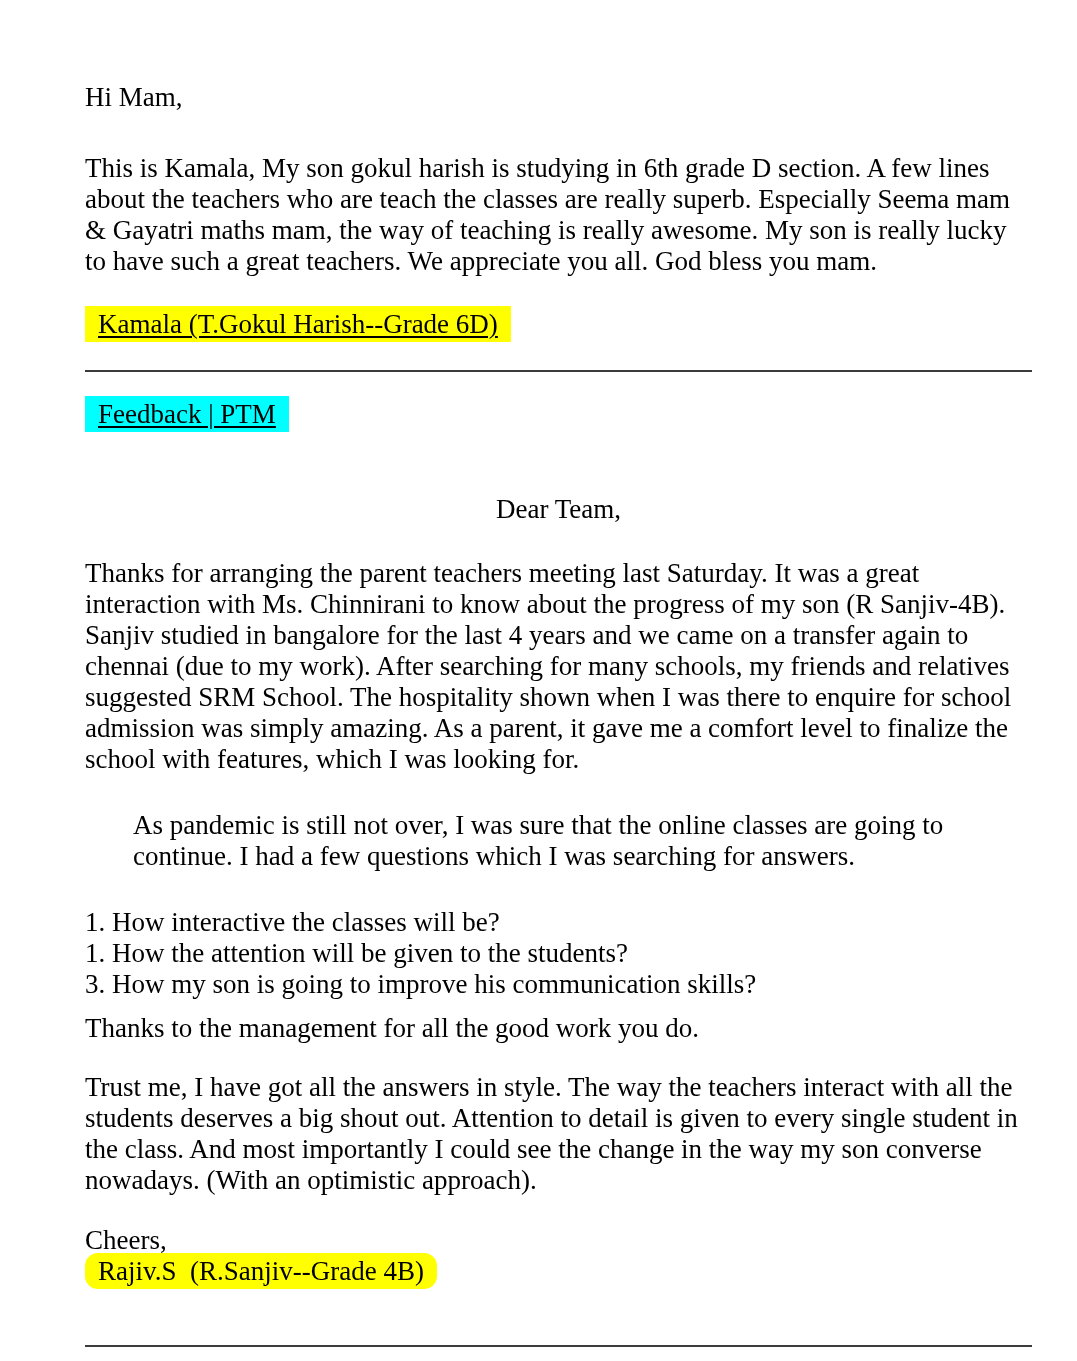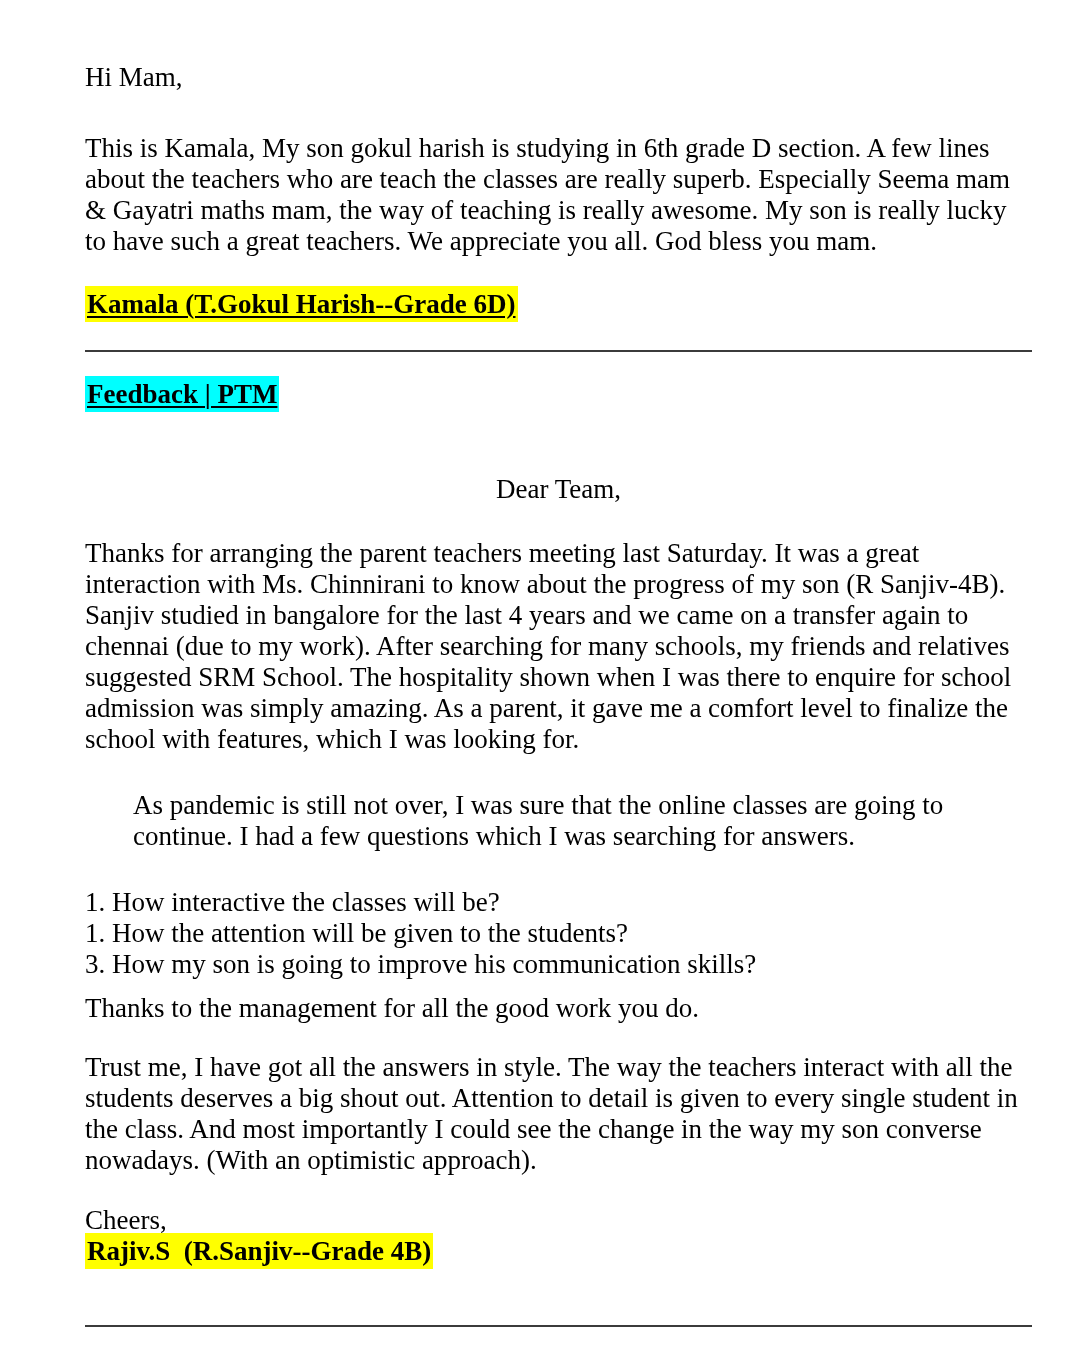--- a/index.html
+++ b/index.html
@@ -10,50 +10,50 @@
     height: 1361px;
     background: #ffffff;
     padding: 62px 45px 0 85px;
     font-family: "Liberation Serif", "DejaVu Serif", serif;
     font-size: 27px;
     line-height: 31px;
     color: #000000;
     overflow: hidden;
   }
   .block { margin: 0; }
-  .greeting1 { margin-bottom: 40px; }
+  .greeting1 { margin-bottom: 40px; margin-top: 20px; }
   .para1 { margin-bottom: 32px; }
   .heading-line1 { margin-bottom: 0; }
   .rule {
     border: none;
     border-top: 2px solid #3b3b3b;
     margin: 0;
   }
   .rule-top { margin-top: 30px; margin-bottom: 27px; }
   .rule-bottom { margin-top: 58px; }
   .heading-line2 { margin-bottom: 64px; }
   .greeting2 { margin-bottom: 33px; text-align: center; }
   .para2 { margin-bottom: 35px; }
   .para3 { margin-bottom: 35px; margin-left: 48px; }
   .qlist { margin-bottom: 13px; }
   .para4 { margin-bottom: 29px; }
   .para5 { margin-bottom: 28px; }
   .sig-block { margin-bottom: 0; }
   .hl {
-    font-weight: bold;
-    padding: 3px 2px;
+    font-weight: normal;
+    padding: 3px 13px;
   }
   .hl-yellow { background: var(--hl-yellow, #ffff00); }
   .hl-cyan { background: var(--hl-cyan, #00ffff); }
   .hl-underline {
     text-decoration: underline;
     text-decoration-thickness: 2px;
     text-underline-offset: 3px;
   }
-  .prewrap { white-space: pre-wrap; }
+  .prewrap { white-space: pre-wrap; border-radius: 13px; }
 </style>
 </head>
 <body>
 
 <div class="page">
 
   <p class="block greeting1">Hi Mam,</p>
 
   <p class="block para1">This is Kamala, My son gokul harish is studying in 6th grade D section. A few lines about the teachers who are teach the classes are really superb. Especially Seema mam &amp; Gayatri maths mam, the way of teaching is really awesome. My son is really lucky to have such a great teachers. We appreciate you all. God bless you mam.</p>
 

